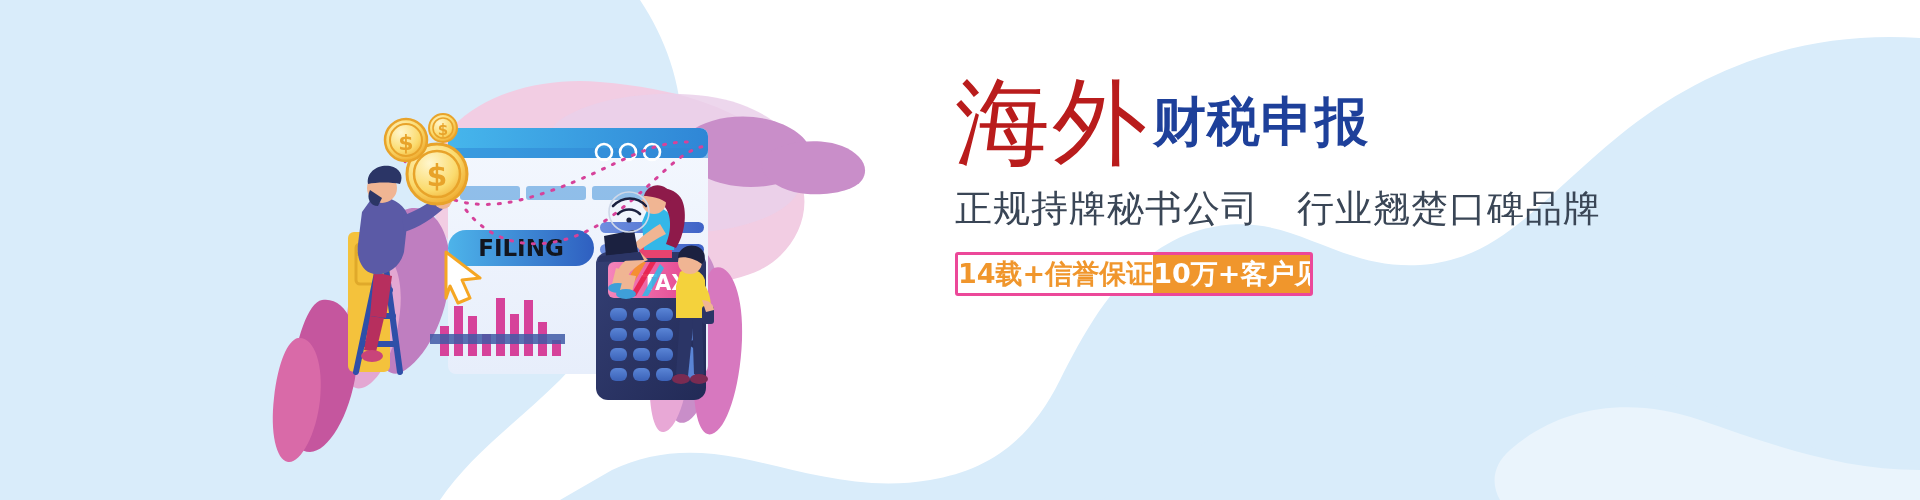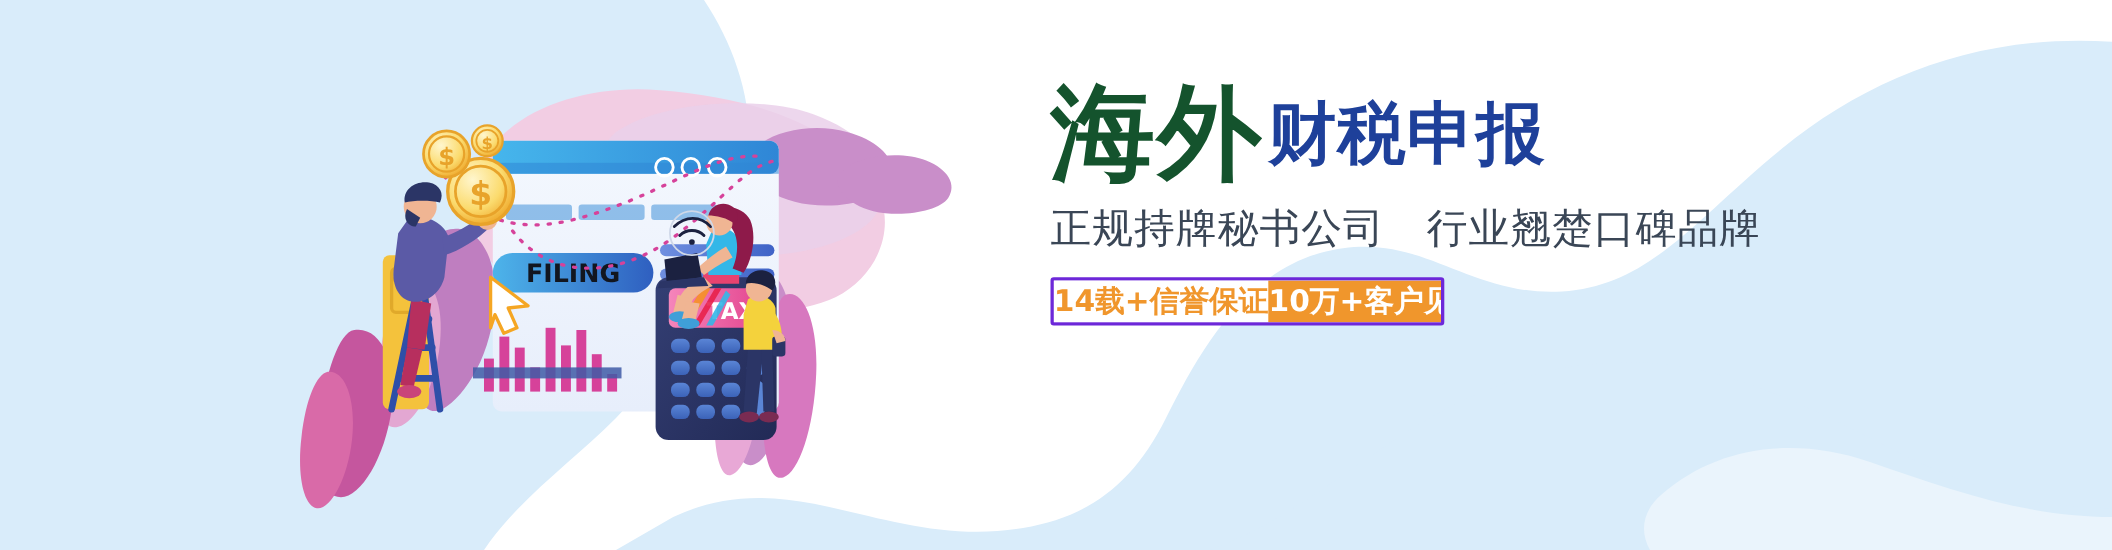--- a/index.html
+++ b/index.html
@@ -17,44 +17,44 @@
 
   
   #text-block{
     position:absolute;left:955px;top:72px;width:900px;height:300px;
   }
   #headline{
     position:relative;height:108px;white-space:nowrap;
     color:#1f3f8f;
   }
   #headline .hl-a{
-    font-size:95px;line-height:100px;font-weight:bold;
+    font-size:95px;line-height:100px;font-weight:normal;
     letter-spacing:2px;
     font-family:"DejaVu Sans","Liberation Sans",sans-serif;
-    color:#14532d;
+    color:#b91c1c;
     vertical-align:bottom;
   }
   #headline .hl-b{
-    font-size:62px;line-height:100px;font-weight:bold;
+    font-size:53px;line-height:100px;font-weight:bold;
     letter-spacing:1px;
     font-family:"DejaVu Sans","Liberation Sans",sans-serif;
     color:#1e409a;
     vertical-align:bottom;
     margin-left:4px;
   }
   #subtitle{
     margin-top:8px;
     font-size:37px;line-height:46px;letter-spacing:1px;
     color:#3a4656;white-space:nowrap;
     font-family:Liberation Mono, monospace;
   }
   #badges{
     margin-top:18px;display:flex;align-items:stretch;
     width:358px;height:44px;
-    border:3px solid #6d28d9;border-radius:3px;
+    border:3px solid #ec4899;border-radius:3px;
     box-sizing:border-box;overflow:hidden;
     background:#ffffff;
   }
   .badge{
     display:flex;align-items:center;justify-content:center;
     font-size:27px;font-weight:bold;letter-spacing:0px;
     white-space:nowrap;
     font-family:"DejaVu Sans","Liberation Sans",sans-serif;
     box-sizing:border-box;
   }

